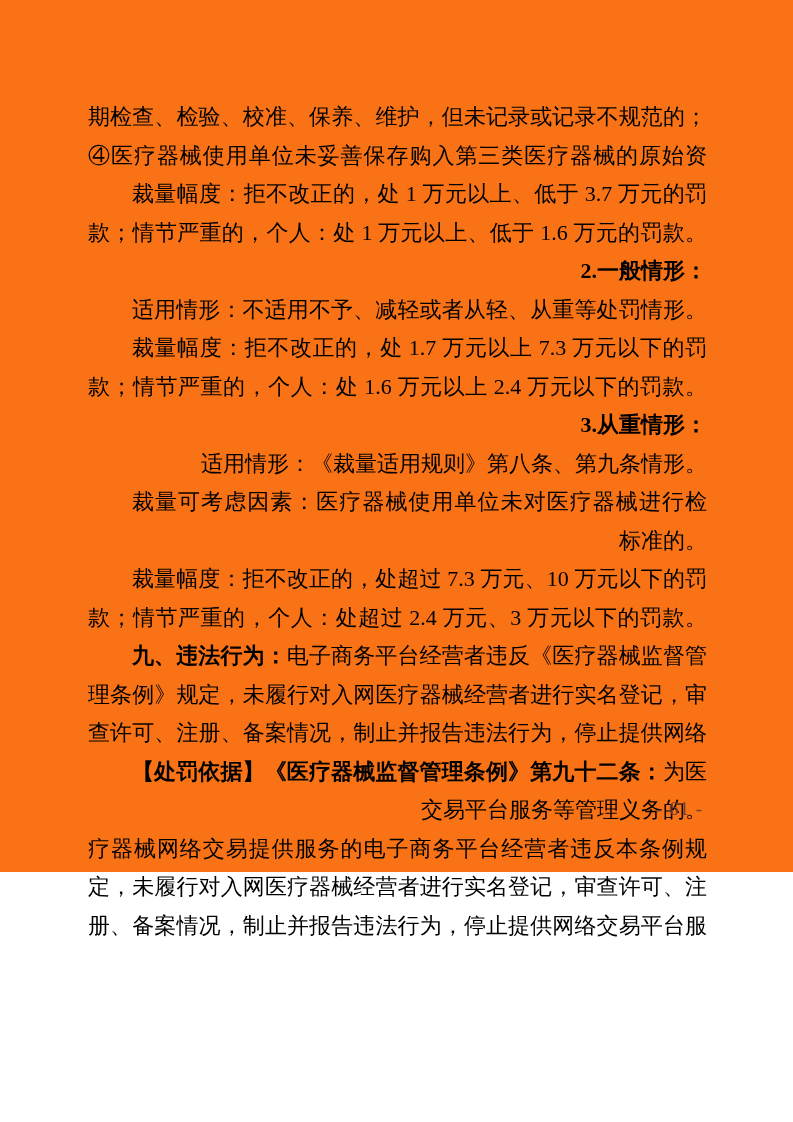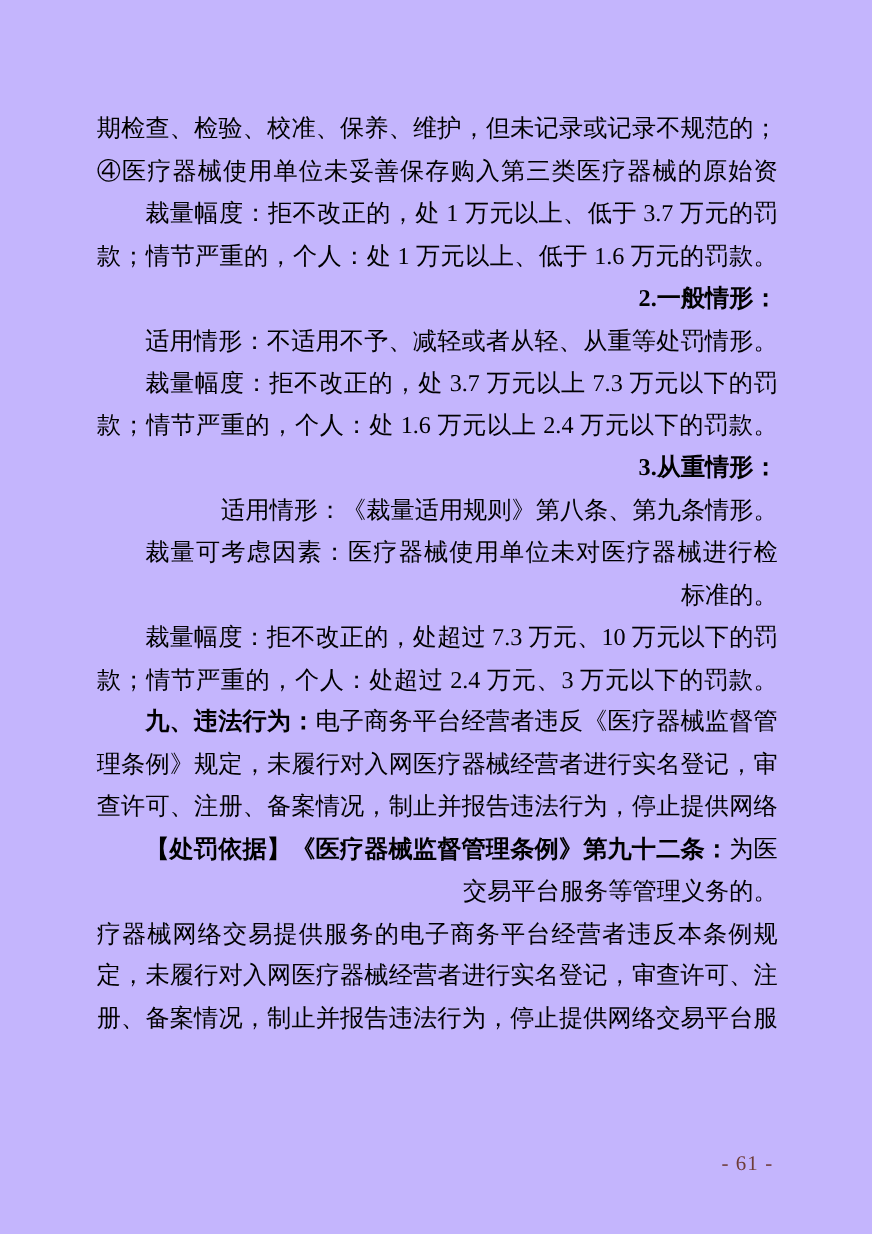--- a/index.html
+++ b/index.html
@@ -6,22 +6,22 @@
   html, body {
     width: 793px;
     height: 1122px;
     background: #ffffff;
     font-family: "Liberation Serif", "DejaVu Serif", serif;
     overflow: hidden;
   }
   .page {
     position: relative;
     width: 793px;
-    height: 1122px;
-    background: #c4b5fd;
+    height: 872px;
+    background: #f97316;
   }
   .content {
     position: absolute;
     top: 98px;
     left: 88px;
     width: 619px;
     color: #000000;
   }
   .line {
     font-size: 22px;
@@ -53,21 +53,21 @@
 <body style="background: rgb(255, 255, 255);">
 
 <div class="page">
   <div class="content" style="color: rgb(0, 0, 0);">
       <div class="line fill"><span class="seg">期检查、检验、校准、保养、维护，但未记录或记录不规范的；</span></div>
       <div class="line fill"><span class="seg">④医疗器械使用单位未妥善保存购入第三类医疗器械的原始资</span></div>
       <div class="line indent fill"><span class="seg">裁量幅度：拒不改正的，处 1 万元以上、低于 3.7 万元的罚</span></div>
       <div class="line fill"><span class="seg">款；情节严重的，个人：处 1 万元以上、低于 1.6 万元的罚款。</span></div>
       <div class="line indent"><span class="seg bold">2.一般情形：</span></div>
       <div class="line indent fill"><span class="seg">适用情形：不适用不予、减轻或者从轻、从重等处罚情形。</span></div>
-      <div class="line indent fill"><span class="seg">裁量幅度：拒不改正的，处 3.7 万元以上 7.3 万元以下的罚</span></div>
+      <div class="line indent fill"><span class="seg">裁量幅度：拒不改正的，处 1.7 万元以上 7.3 万元以下的罚</span></div>
       <div class="line fill"><span class="seg">款；情节严重的，个人：处 1.6 万元以上 2.4 万元以下的罚款。</span></div>
       <div class="line indent"><span class="seg bold">3.从重情形：</span></div>
       <div class="line indent"><span class="seg">适用情形：《裁量适用规则》第八条、第九条情形。</span></div>
       <div class="line indent fill"><span class="seg">裁量可考虑因素：医疗器械使用单位未对医疗器械进行检</span></div>
       <div class="line"><span class="seg">标准的。</span></div>
       <div class="line indent fill"><span class="seg">裁量幅度：拒不改正的，处超过 7.3 万元、10 万元以下的罚</span></div>
       <div class="line fill"><span class="seg">款；情节严重的，个人：处超过 2.4 万元、3 万元以下的罚款。</span></div>
       <div class="line indent fill"><span class="seg bold">九、违法行为：</span><span class="seg">电子商务平台经营者违反《医疗器械监督管</span></div>
       <div class="line fill"><span class="seg">理条例》规定，未履行对入网医疗器械经营者进行实名登记，审</span></div>
       <div class="line fill"><span class="seg">查许可、注册、备案情况，制止并报告违法行为，停止提供网络</span></div>

